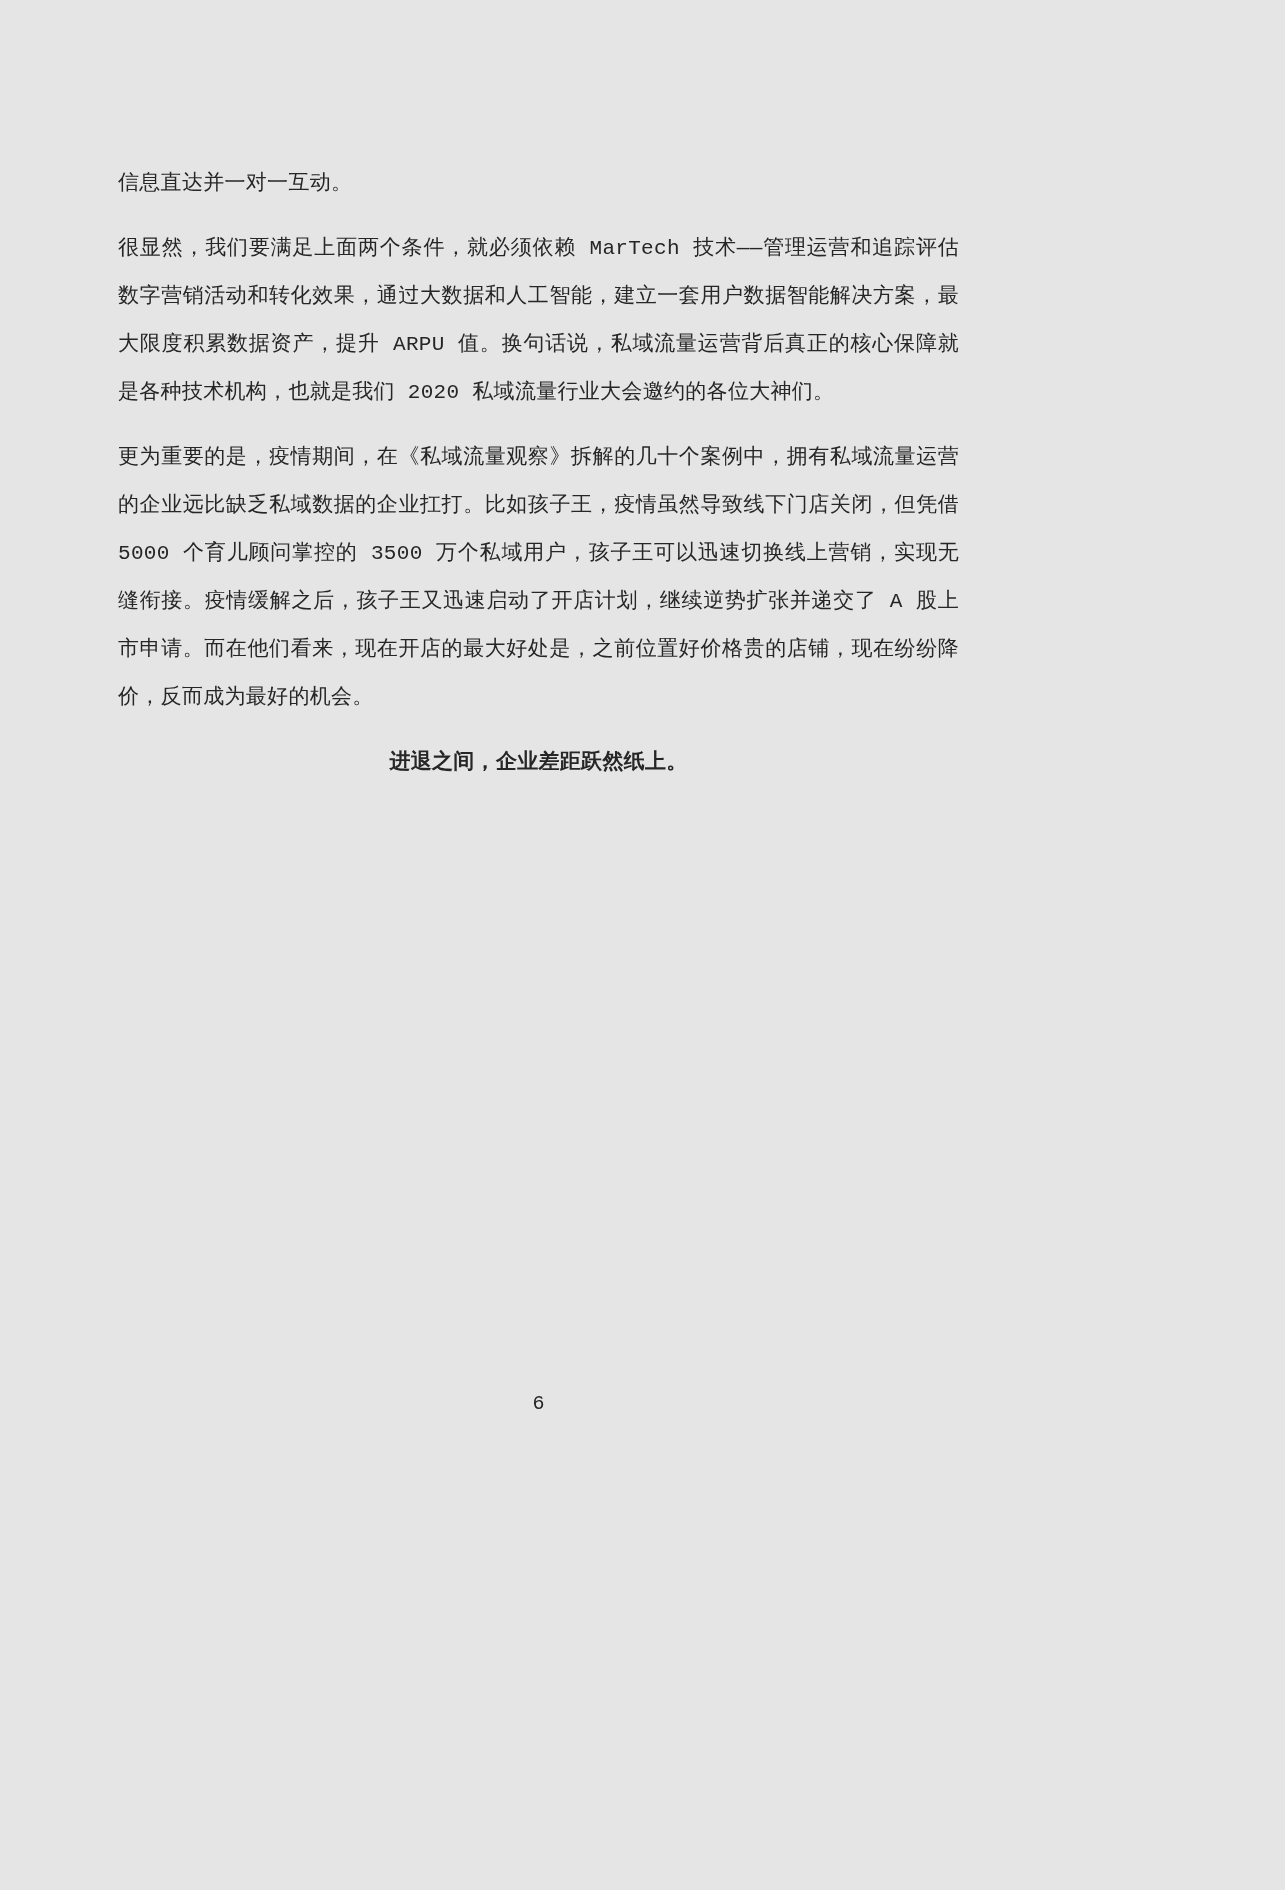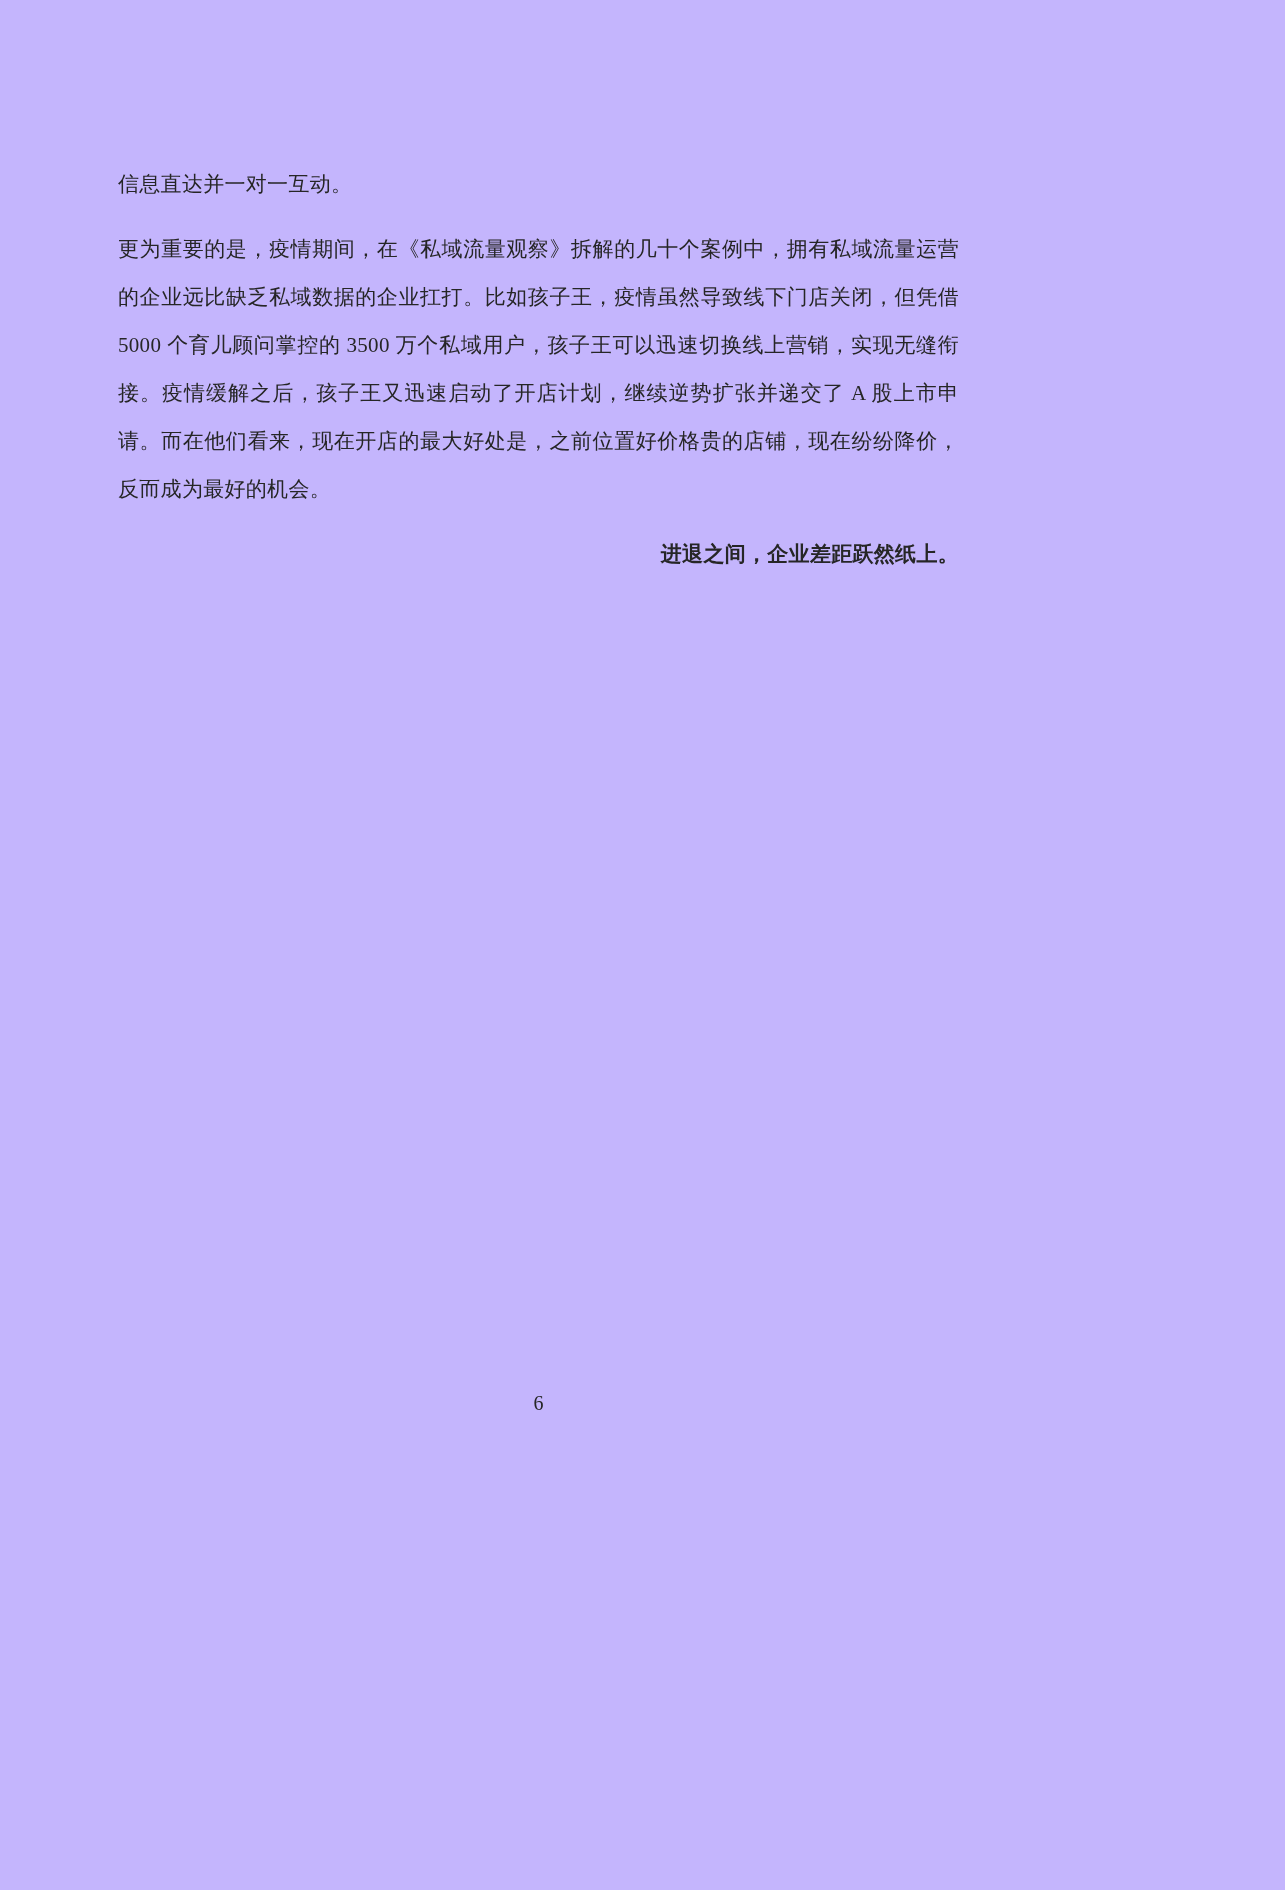--- a/index.html
+++ b/index.html
@@ -4,56 +4,57 @@
 <style>
   html, body {
     margin: 0;
     padding: 0;
     background: #ffffff;
   }
   .page {
     position: relative;
     width: 1285px;
     height: 1890px;
-    background: #c4b5fd;
-    font-family: Liberation Serif, serif;
+    background: #e5e5e5;
+    font-family: Liberation Mono, monospace;
     color: #262626;
     overflow: hidden;
   }
   .content {
     position: absolute;
     left: 118px;
     top: 160px;
     width: 841px;
   }
   .para {
     font-size: 21px;
     line-height: 48px;
     text-align: justify;
     margin: 0 0 17px 0;
     letter-spacing: 0.3px;
     word-break: break-all;
   }
   .para.bold {
     font-weight: 700;
-    text-align: right;
+    text-align: center;
   }
   .page-number {
     position: absolute;
     left: 118px;
     top: 1392px;
     width: 841px;
     text-align: center;
     font-size: 20px;
     color: #262626;
   }
 </style>
 </head>
 <body>
 
 <div class="page">
   <div class="content">
     <p class="para">信息直达并一对一互动。</p>
+    <p class="para">很显然，我们要满足上面两个条件，就必须依赖 MarTech 技术——管理运营和追踪评估数字营销活动和转化效果，通过大数据和人工智能，建立一套用户数据智能解决方案，最大限度积累数据资产，提升 ARPU 值。换句话说，私域流量运营背后真正的核心保障就是各种技术机构，也就是我们 2020 私域流量行业大会邀约的各位大神们。</p>
     <p class="para">更为重要的是，疫情期间，在《私域流量观察》拆解的几十个案例中，拥有私域流量运营的企业远比缺乏私域数据的企业扛打。比如孩子王，疫情虽然导致线下门店关闭，但凭借 5000 个育儿顾问掌控的 3500 万个私域用户，孩子王可以迅速切换线上营销，实现无缝衔接。疫情缓解之后，孩子王又迅速启动了开店计划，继续逆势扩张并递交了 A 股上市申请。而在他们看来，现在开店的最大好处是，之前位置好价格贵的店铺，现在纷纷降价，反而成为最好的机会。</p>
     <p class="para bold">进退之间，企业差距跃然纸上。</p>
   </div>
   <div class="page-number">6</div>
 </div>
 
 </body></html>

